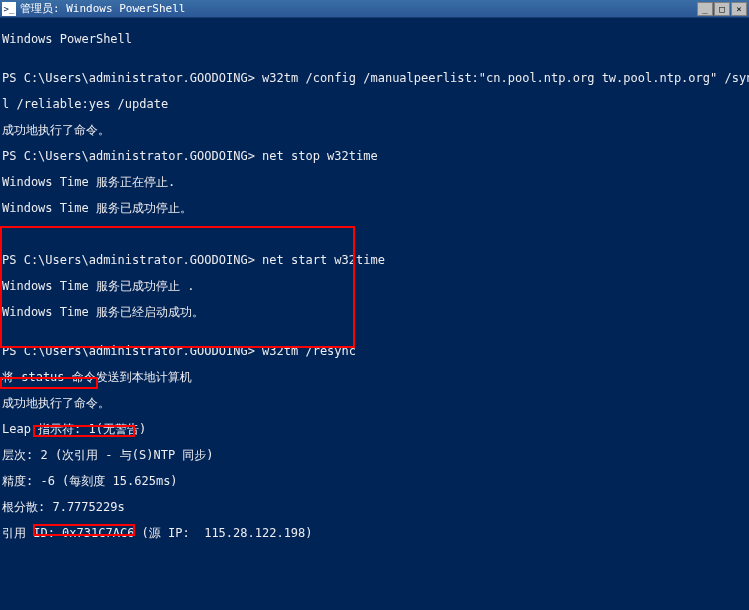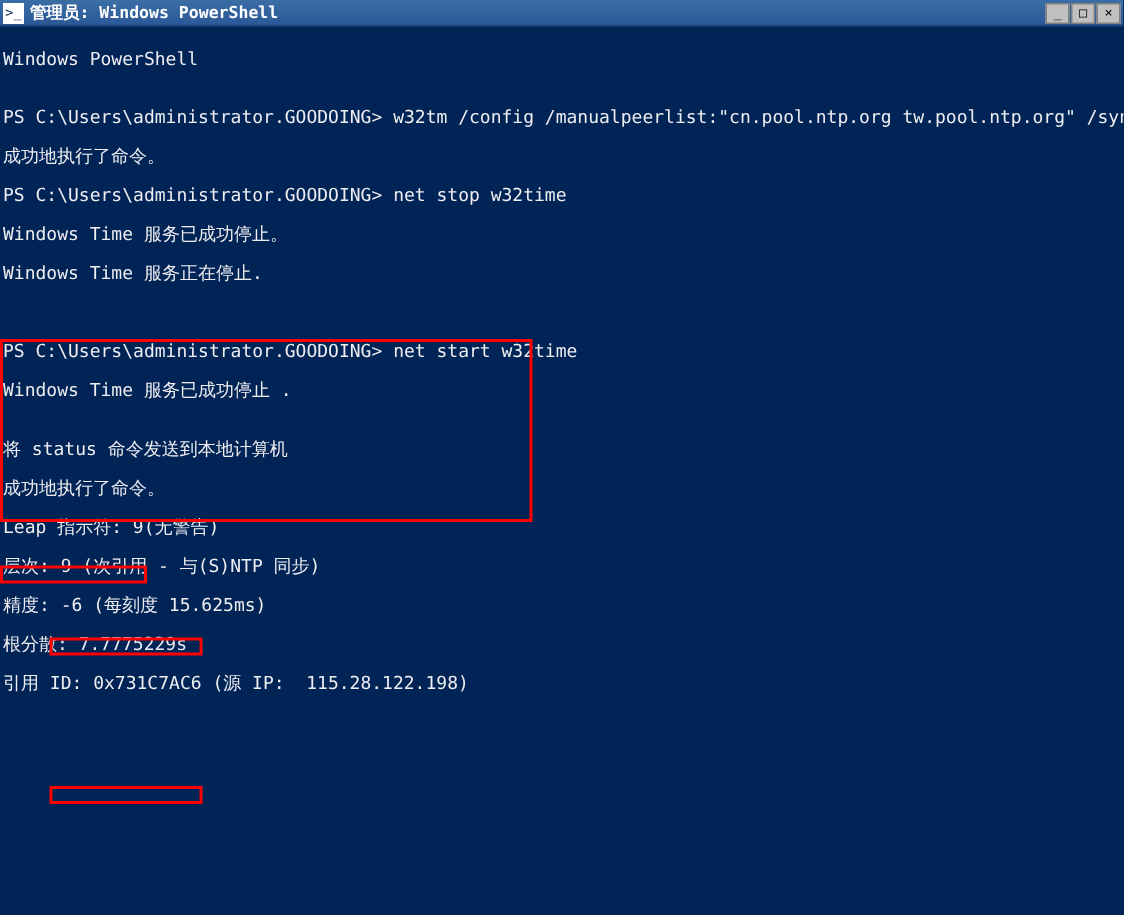--- a/index.html
+++ b/index.html
@@ -33,21 +33,20 @@
       margin-right: 4px;
       display: inline-flex;
       align-items: center;
       justify-content: center;
       font-size: 9px;
       color: #012456;
     }
     .titlebar-text {
       flex: 1;
       white-space: nowrap;
-      font-weight: bold;
     }
     .titlebar-controls {
       display: flex;
       gap: 1px;
     }
     .titlebar-btn {
       width: 16px;
       height: 14px;
       background: #c0c0c0;
       border: 1px solid #808080;
@@ -108,33 +107,36 @@
     <div class="titlebar-btn">_</div>
     <div class="titlebar-btn">□</div>
     <div class="titlebar-btn">×</div>
   </div>
 </div>
 
 <div class="terminal">
 <span class="line">Windows PowerShell</span>
 <span class="line"></span>
 <span class="line">PS C:\Users\administrator.GOODOING&gt; w32tm /config /manualpeerlist:"cn.pool.ntp.org tw.pool.ntp.org" /syncfromflags:manua</span>
+<span class="line">l /reliable:yes /update</span>
 <span class="line">成功地执行了命令。</span>
 <span class="line">PS C:\Users\administrator.GOODOING&gt; net stop w32time</span>
+<span class="line">Windows Time 服务正在停止.</span>
 <span class="line">Windows Time 服务已成功停止。</span>
-<span class="line">Windows Time 服务正在停止.</span>
 <span class="line"></span>
 <span class="line"></span>
 <span class="line">PS C:\Users\administrator.GOODOING&gt; net start w32time</span>
 <span class="line">Windows Time 服务已成功停止 .</span>
+<span class="line">Windows Time 服务已经启动成功。</span>
 <span class="line"></span>
+<span class="line">PS C:\Users\administrator.GOODOING&gt; w32tm /resync</span>
 <span class="line">将 status 命令发送到本地计算机</span>
 <span class="line">成功地执行了命令。</span>
-<span class="line">Leap 指示符: 9(无警告)</span>
-<span class="line">层次: 9 (次引用 - 与(S)NTP 同步)</span>
+<span class="line">Leap 指示符: 1(无警告)</span>
+<span class="line">层次: 2 (次引用 - 与(S)NTP 同步)</span>
 <span class="line">精度: -6 (每刻度 15.625ms)</span>
 <span class="line">根分散: 7.7775229s</span>
 <span class="line">引用 ID: 0x731C7AC6 (源 IP:  115.28.122.198)</span>
 
 
 
 <span class="line"></span>
 
 
 

